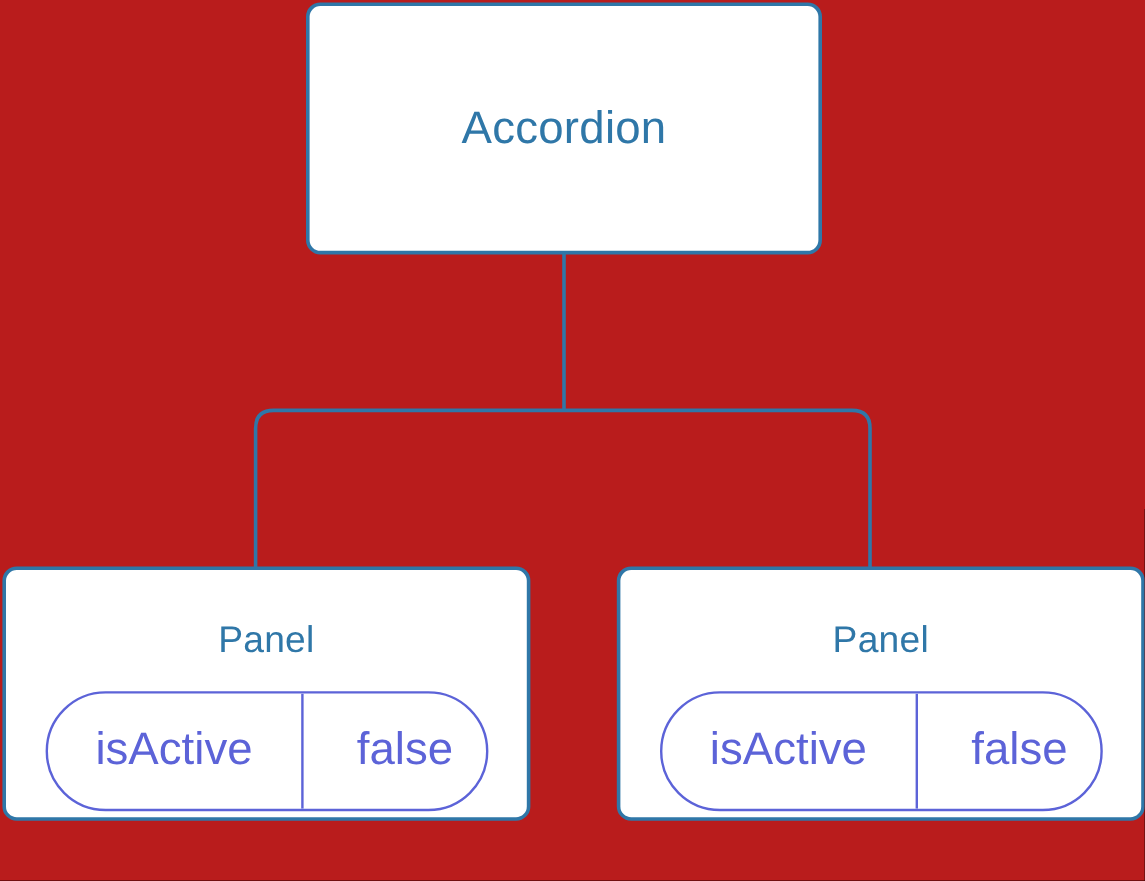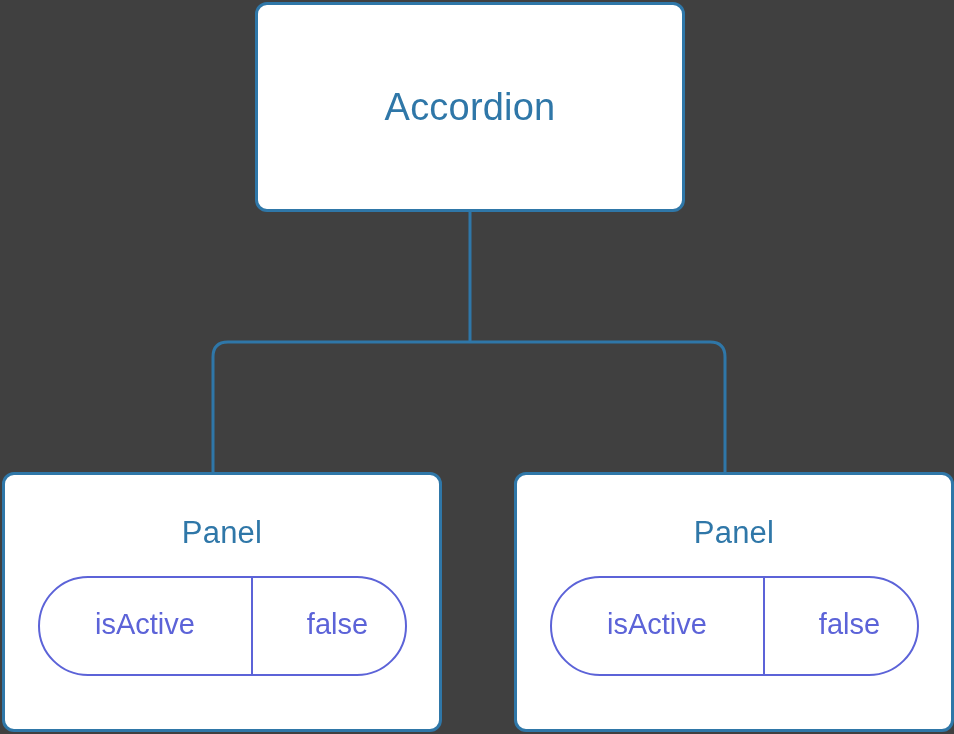--- a/index.html
+++ b/index.html
@@ -6,21 +6,21 @@
   html, body {
     margin: 0;
     padding: 0;
     background: #000;
   }
   #stage {
     position: relative;
     width: 954px;
     height: 734px;
     overflow: hidden;
-    background: #404040;
+    background: #b91c1c;
     font-family: "Liberation Sans", "DejaVu Sans", sans-serif;
   }
 
   
   #connectors {
     position: absolute;
     left: 0;
     top: 0;
     width: 954px;
     height: 734px;
@@ -47,21 +47,21 @@
     top: 2px;
     width: 430px;
     height: 210px;
     justify-content: center;
   }
 
   
   .node-child {
     top: 472px;
     width: 440px;
-    height: 260px;
+    height: 212px;
     padding-top: 42px;
   }
   .node-child-left  { left: 2px; }
   .node-child-right { left: 514px; }
 
   .node-title {
     color: #2f77a8;
     font-weight: 400;
     letter-spacing: 0.2px;
     white-space: nowrap;
@@ -80,21 +80,21 @@
     border-radius: 50px;
     background: transparent;
     overflow: hidden;
   }
   .prop-key,
   .prop-value {
     display: flex;
     align-items: center;
     justify-content: center;
     color: #5c63d8;
-    font-size: 29px;
+    font-size: 38px;
     line-height: 1;
     white-space: nowrap;
     box-sizing: border-box;
   }
   .prop-key {
     width: 213px;
     border-right: 2px solid #5c63d8;
     padding-bottom: 3px;
   }
   .prop-value {

